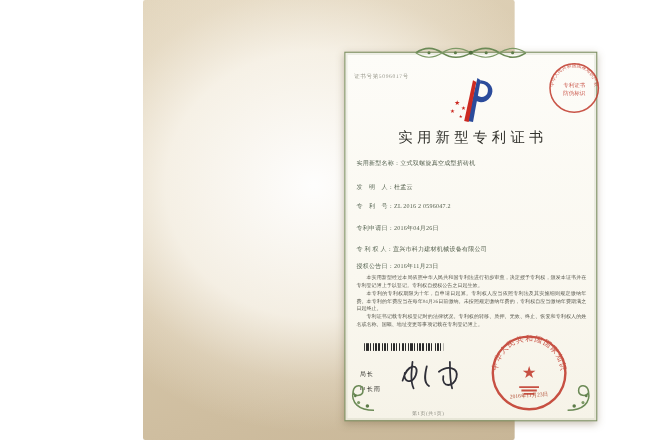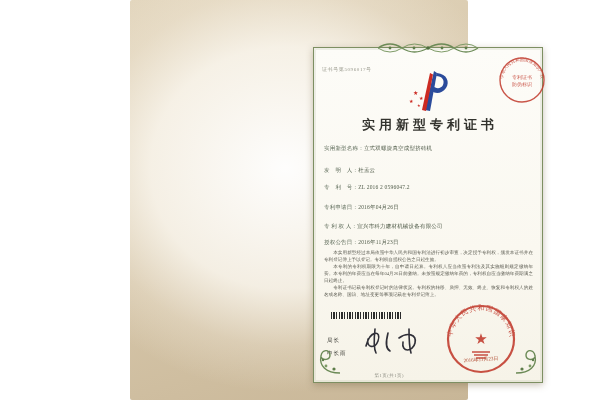--- a/index.html
+++ b/index.html
@@ -30,21 +30,21 @@
   .cert-number{
     position:absolute;left:8px;top:18px;font-size:5px;letter-spacing:.6px;
     color:#96968a;white-space:nowrap;
   }
 
   .lace{position:absolute;left:62px;top:-9px;width:104px;height:18px;}
   .logo{position:absolute;left:90px;top:18px;width:48px;height:48px;}
 
   .title{
     position:absolute;left:0;top:68px;width:100%;text-align:center;
-    font-size:13px;font-weight:bold;color:#33332e;letter-spacing:4px;
+    font-size:13px;font-weight:normal;color:#33332e;letter-spacing:4px;
     white-space:nowrap;text-indent:4px;
   }
 
   .fields{position:absolute;left:10px;top:0;width:212px;}
   .frow{position:absolute;left:0;font-size:5.5px;color:#5c6a58;white-space:nowrap;letter-spacing:.2px;}
   .frow .flabel{color:#5c6a58;}
   .frow .fvalue{color:#55604e;}
   .frow-0{top:97px;}  .frow-1{top:119px;} .frow-2{top:136px;}
   .frow-3{top:156px;} .frow-4{top:175px;} .frow-5{top:191px;}
 

